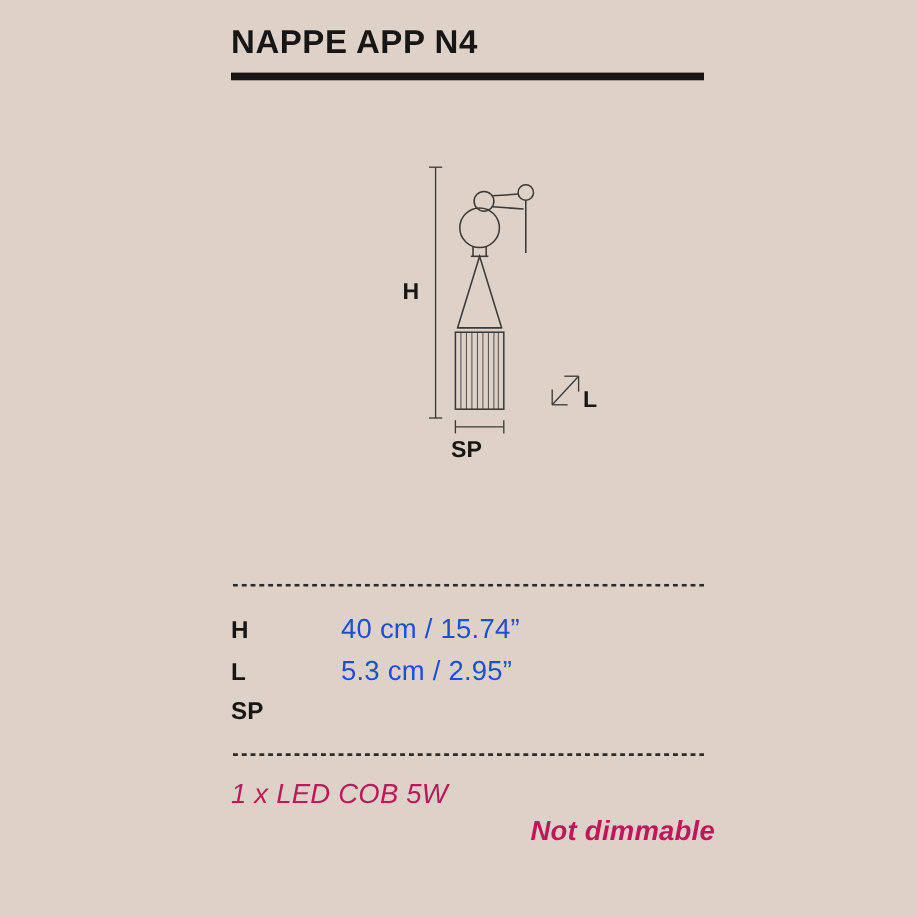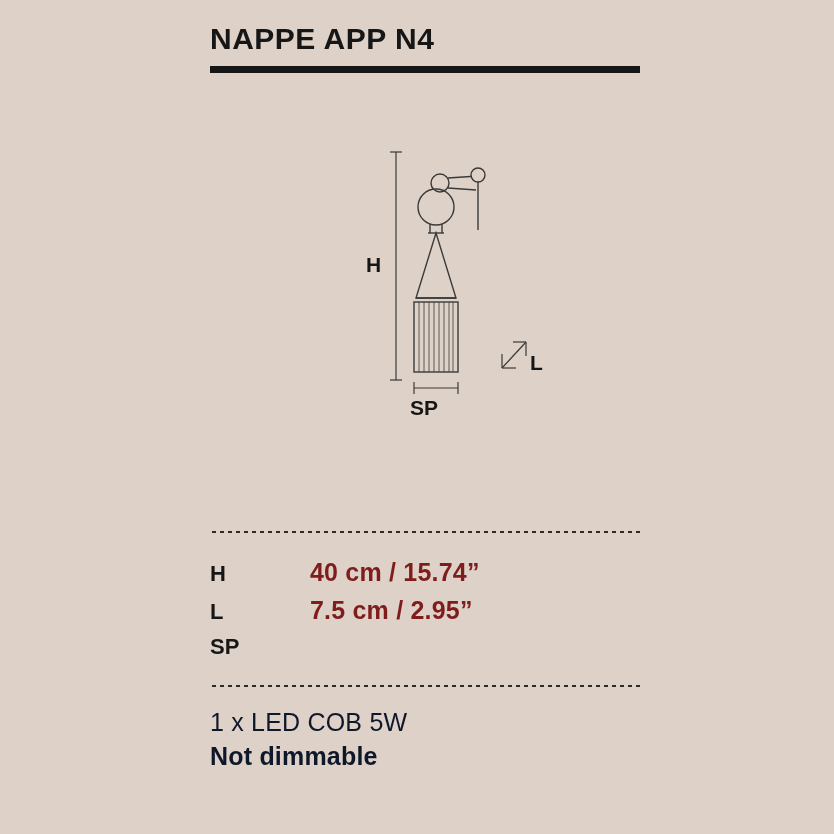--- a/index.html
+++ b/index.html
@@ -78,40 +78,42 @@
     height: 38px;
   }
   .spec-key {
     width: 100px;
     font-size: 22px;
     font-weight: bold;
     color: #161616;
   }
   .spec-val {
     font-size: 25px;
-    font-weight: bold;
-    color: #7f1d1d;
+    font-weight: normal;
+    color: #1d4ed8;
     letter-spacing: 0.2px;
   }
 
   
   .notes {
     position: absolute;
     left: 210px;
     top: 705px;
     width: 440px;
   }
   .note-line {
     font-size: 25px;
     line-height: 34px;
-    color: #0f172a;
+    color: #be185d;
     letter-spacing: 0.2px;
+    font-style: italic;
   }
   .note-line.bold {
     font-weight: bold;
+    text-align: right;
   }
 
   
   .dim-label {
     font-weight: bold;
     font-size: 21px;
     fill: #161616;
     font-family: "Liberation Sans", sans-serif;
   }
 </style>
@@ -175,21 +177,21 @@
 
   <div class="dotted dotted-1"></div>
 
   <div class="spec-table">
     <div class="spec-row">
       <div class="spec-key">H</div>
       <div class="spec-val">40 cm / 15.74”</div>
     </div>
     <div class="spec-row">
       <div class="spec-key">L</div>
-      <div class="spec-val">7.5 cm / 2.95”</div>
+      <div class="spec-val">5.3 cm / 2.95”</div>
     </div>
     <div class="spec-row">
       <div class="spec-key">SP</div>
     </div>
   </div>
 
   <div class="dotted dotted-2"></div>
 
   <div class="notes">
     <div class="note-line">1 x LED COB 5W</div>

